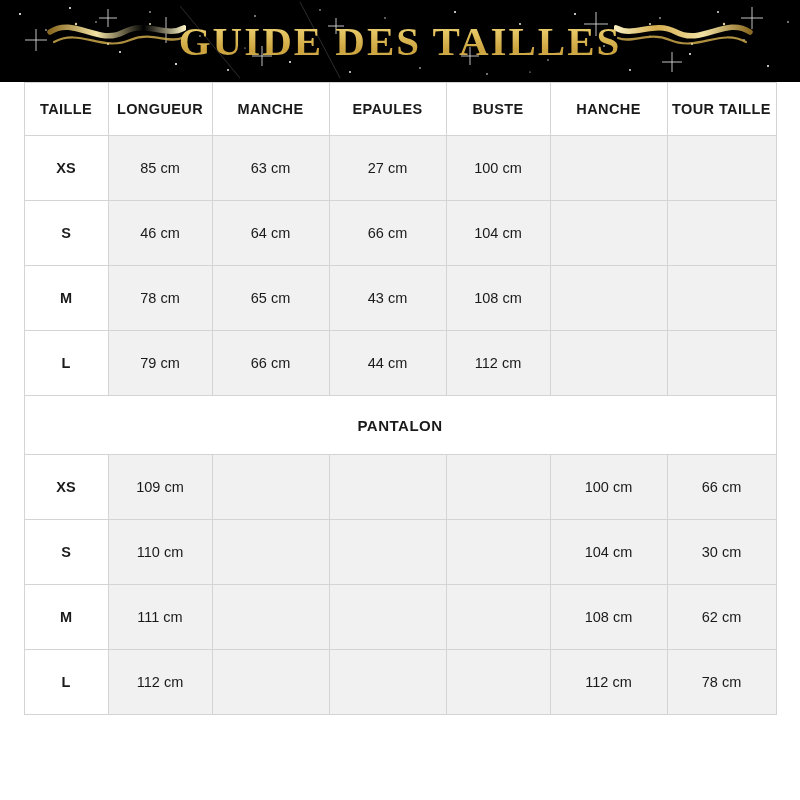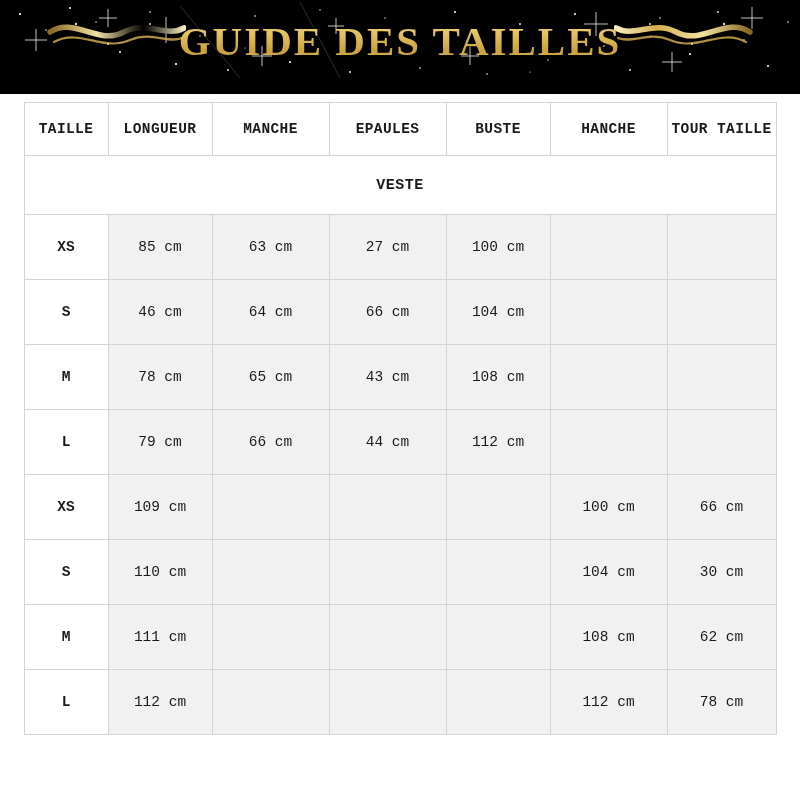--- a/index.html
+++ b/index.html
@@ -17,21 +17,21 @@
   .page {
     width: 800px;
     height: 800px;
     position: relative;
     box-sizing: border-box;
   }
 
   
   .banner {
     position: relative;
-    height: 94px;
+    height: 82px;
     background: #000000;
     overflow: hidden;
   }
   .banner .stars {
     position: absolute;
     inset: 0;
     pointer-events: none;
   }
   .banner .title {
     position: relative;
@@ -58,23 +58,22 @@
     top: 12px;
     pointer-events: none;
   }
   .swoosh.left { left: 46px; }
   .swoosh.right { right: 46px; }
 
   
   table.size-table {
     border-collapse: collapse;
     width: 752px;
-    margin: 8px auto;
+    margin: 0 auto;
     table-layout: fixed;
-    font-family: Liberation Mono, monospace;
   }
   table.size-table td, table.size-table th {
     border: 1px solid #d4d4d4;
     text-align: center;
     vertical-align: middle;
     font-size: 14.5px;
     color: #1a1a1a;
     padding: 0;
   }
   thead th {
@@ -224,23 +223,20 @@
         <th>LONGUEUR</th>
         <th>MANCHE</th>
         <th>EPAULES</th>
         <th>BUSTE</th>
         <th>HANCHE</th>
         <th>TOUR TAILLE</th>
       </tr>
     </thead>
     <tbody>
 
-      <tr class="section-row">
-        <td colspan="7">VESTE</td>
-      </tr>
 
       <tr class="data-row">
         <td class="size-col">XS</td>
         <td>85 cm</td>
         <td>63 cm</td>
         <td>27 cm</td>
         <td>100 cm</td>
         <td class="empty"></td>
         <td class="empty"></td>
       </tr>
@@ -265,20 +261,23 @@
       <tr class="data-row">
         <td class="size-col">L</td>
         <td>79 cm</td>
         <td>66 cm</td>
         <td>44 cm</td>
         <td>112 cm</td>
         <td class="empty"></td>
         <td class="empty"></td>
       </tr>
 
+      <tr class="section-row">
+        <td colspan="7">PANTALON</td>
+      </tr>
 
       <tr class="data-row">
         <td class="size-col">XS</td>
         <td>109 cm</td>
         <td class="empty"></td>
         <td class="empty"></td>
         <td class="empty"></td>
         <td>100 cm</td>
         <td>66 cm</td>
       </tr>

